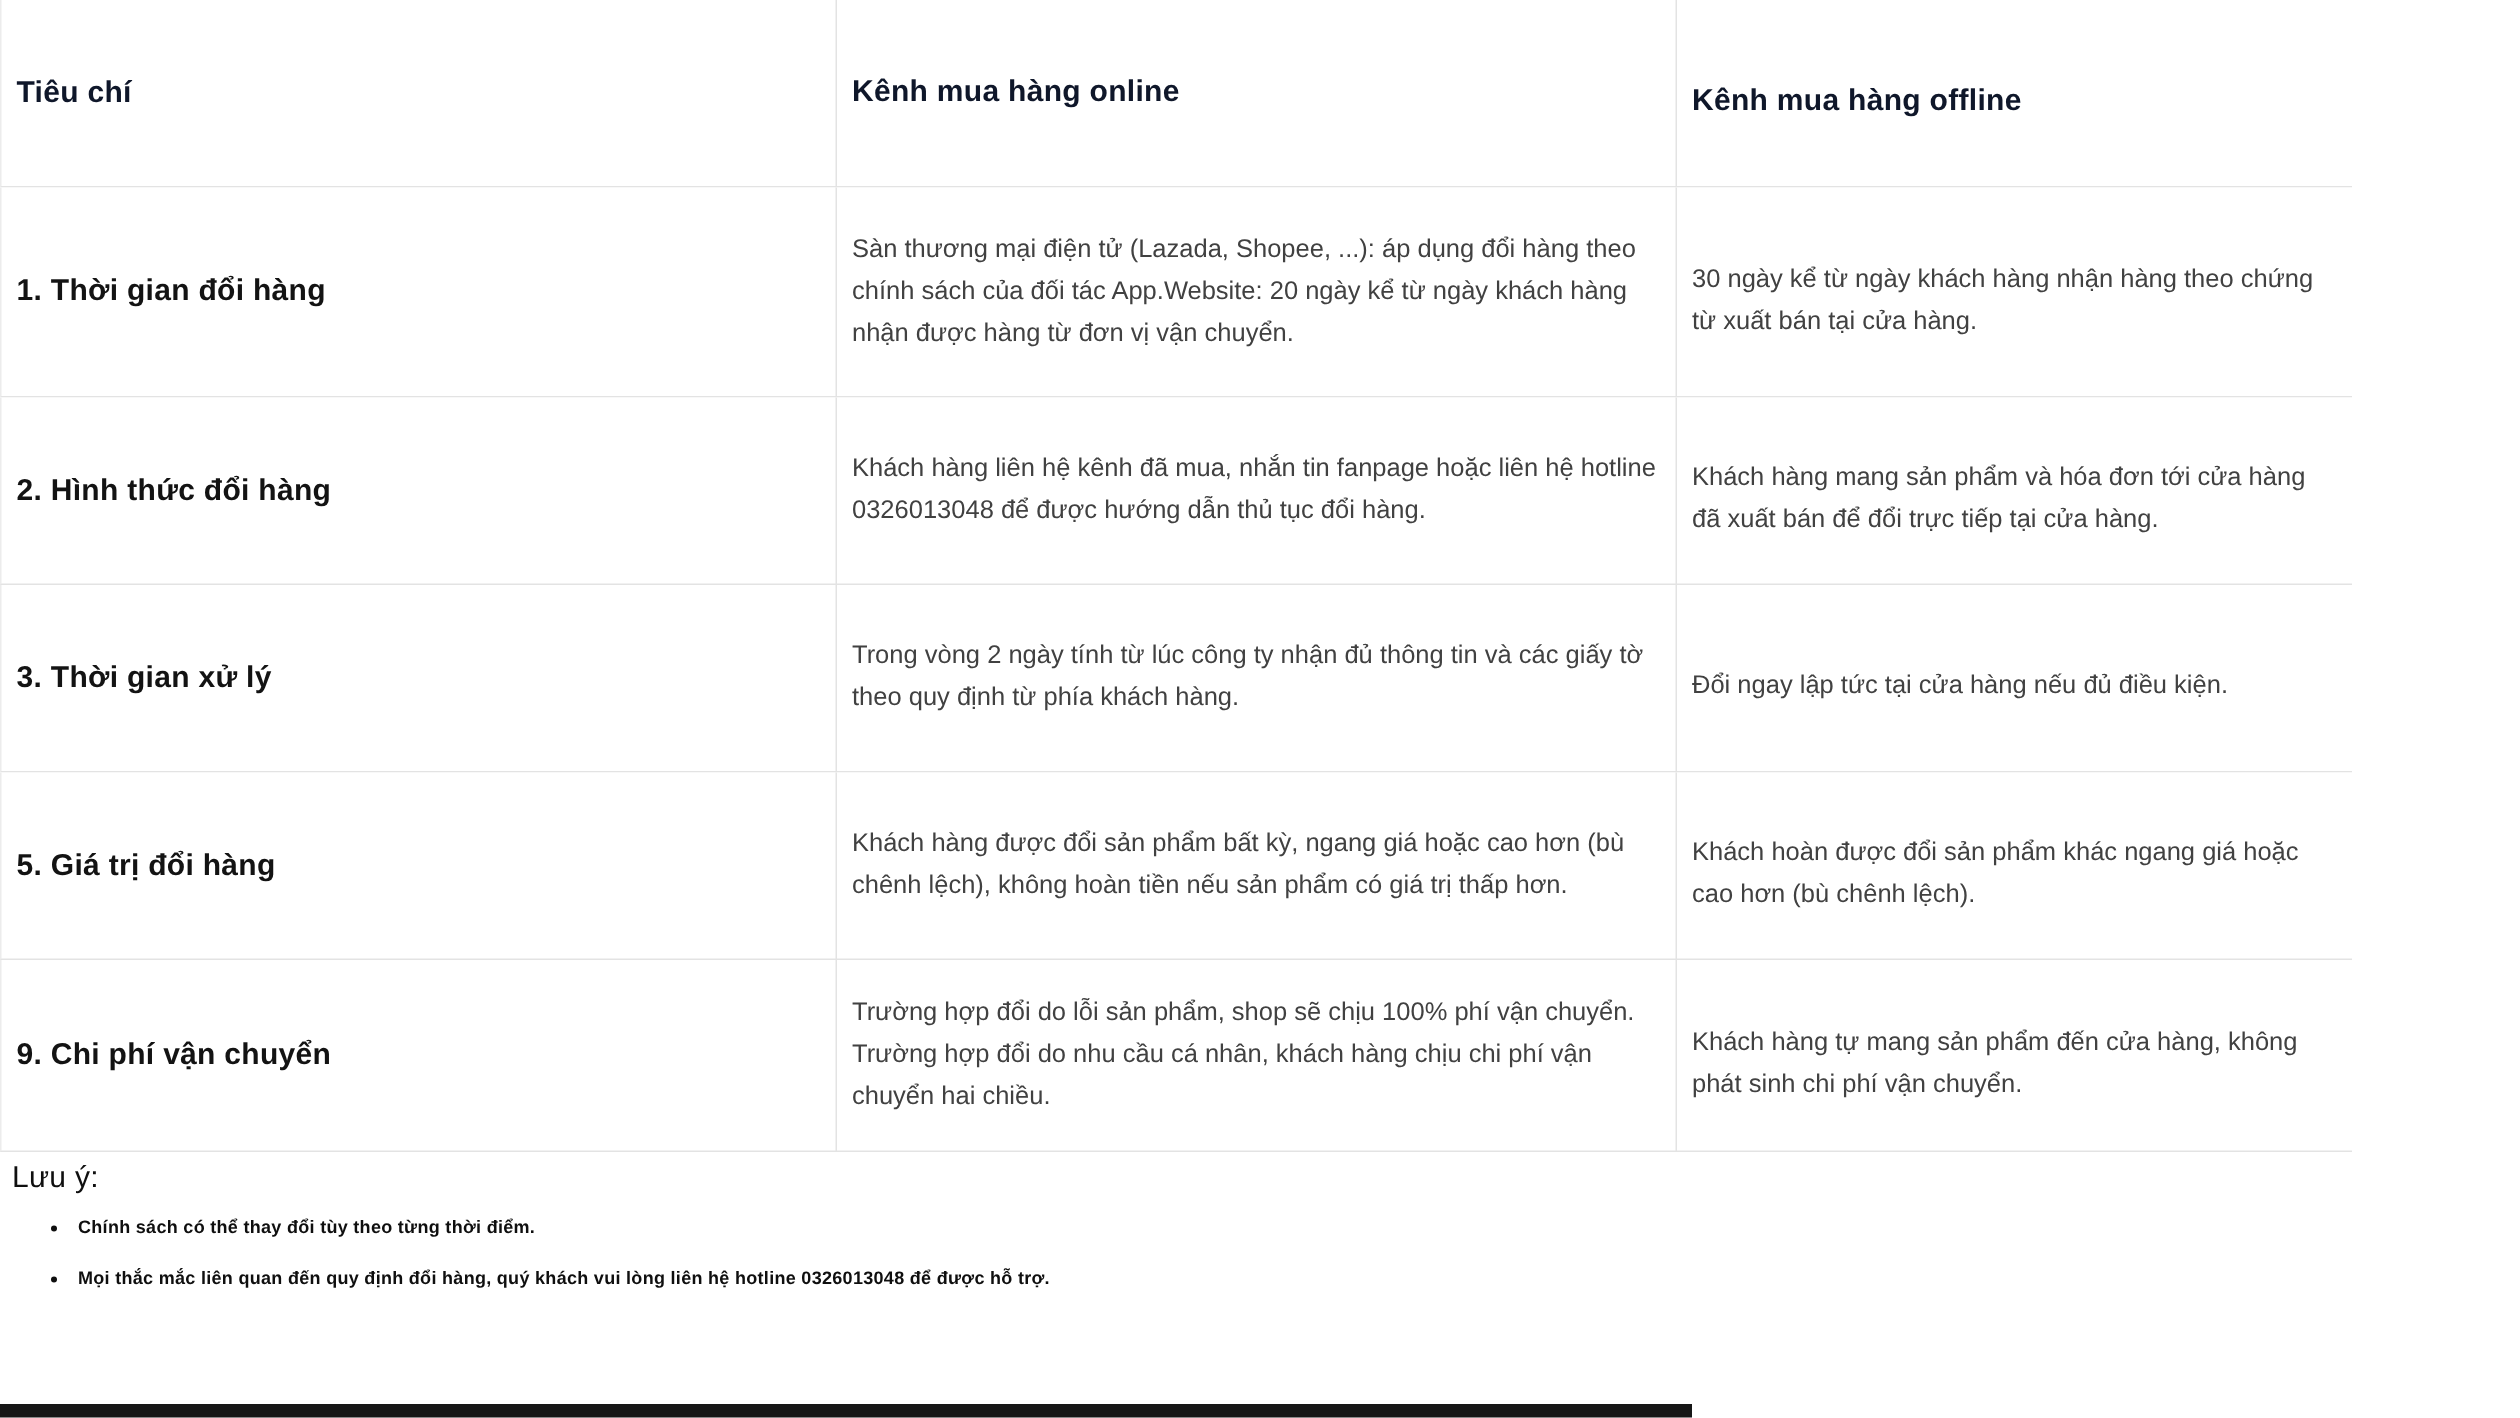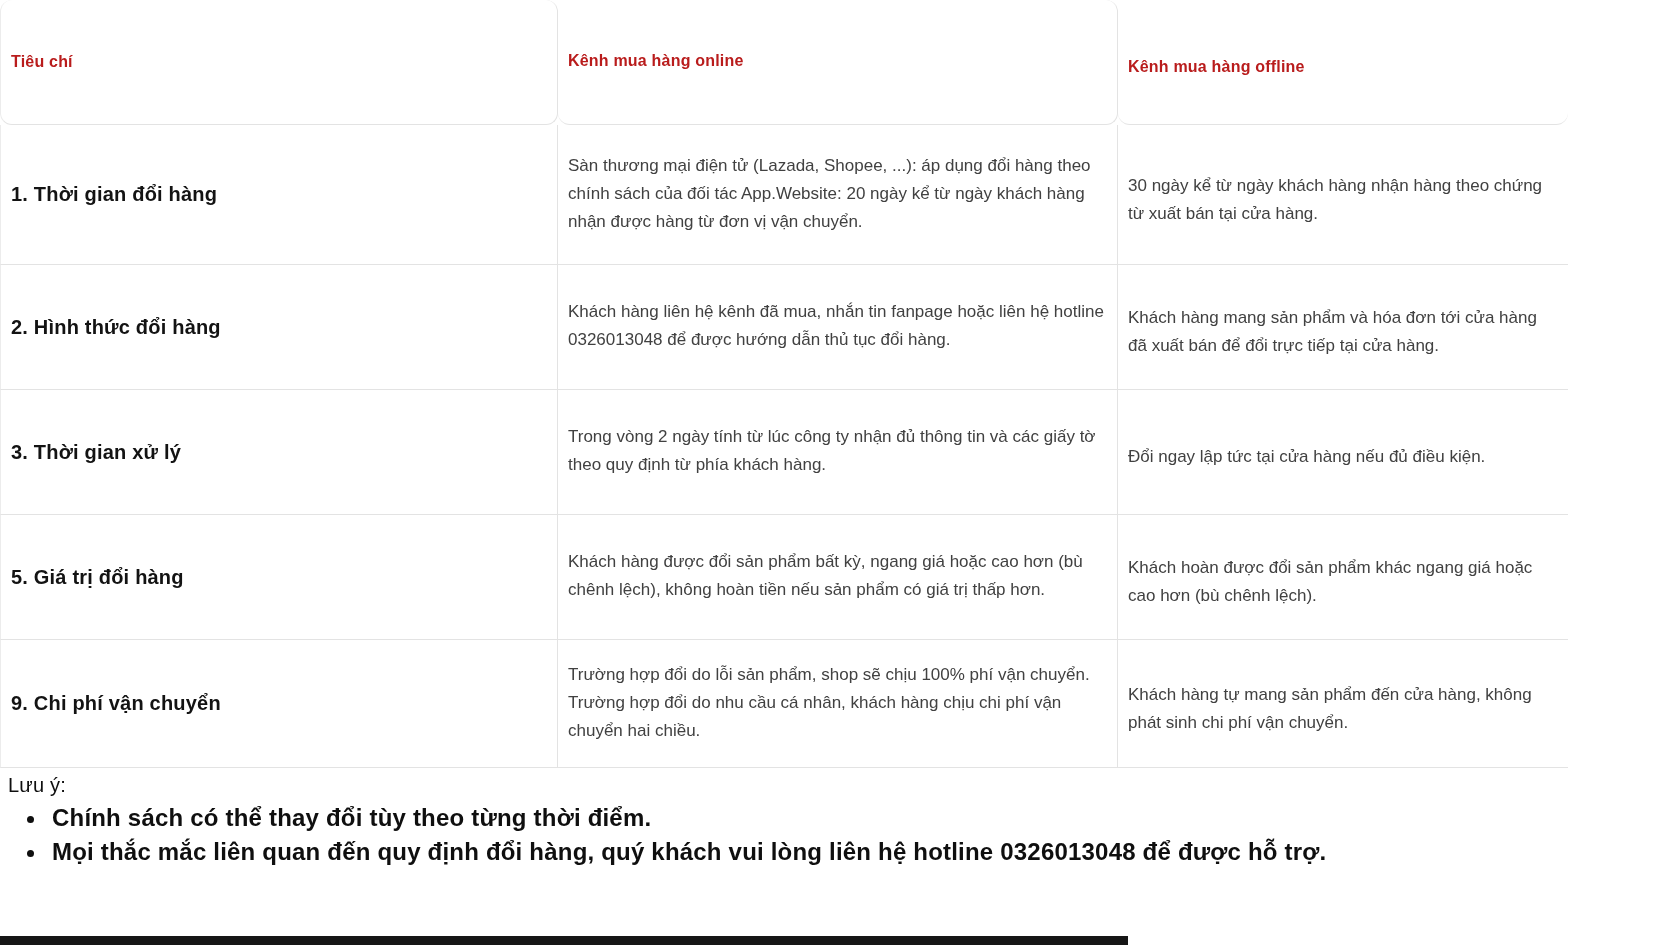--- a/index.html
+++ b/index.html
@@ -42,25 +42,24 @@
   }
   .c2 {
     border-right: 1px solid #e3e3e3;
     padding: 4px 6px 6px 10px;
   }
   .c3 {
     padding: 16px 10px 6px 10px;
   }
 
   .head {
-    font-size: 16px;
+    font-size: 20px;
     font-weight: 700;
-    color: #b91c1c;
+    color: #0f172a;
     letter-spacing: 0.2px;
-    border-radius: 12px;
   }
   .crit {
     font-size: 20px;
     font-weight: 700;
     color: #131313;
     letter-spacing: 0.2px;
     text-align: right;
   }
   .body-cell {
     font-size: 17px;
@@ -83,21 +82,21 @@
     line-height: 26px;
     margin-bottom: 7px;
     letter-spacing: 0.2px;
   }
   .notes-list {
     margin: 0;
     padding: 0 0 0 40px;
     list-style: disc outside;
   }
   .notes-list li {
-    font-size: 24px;
+    font-size: 12px;
     font-weight: 700;
     color: #0f0f0f;
     line-height: 26px;
     margin-bottom: 8px;
     padding-left: 4px;
     letter-spacing: 0.2px;
   }
 
   
   .bottom-strip {

